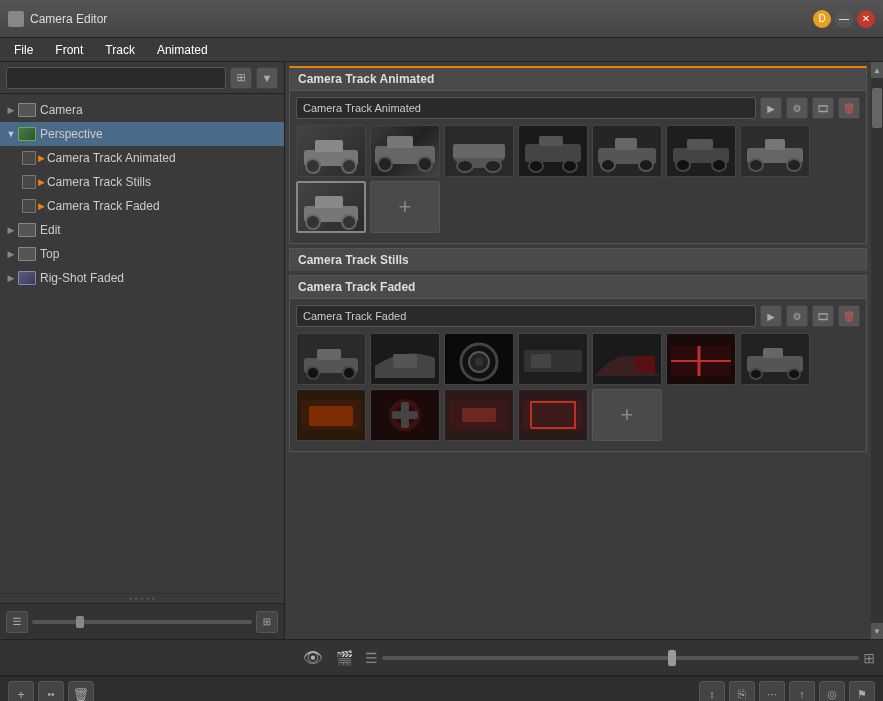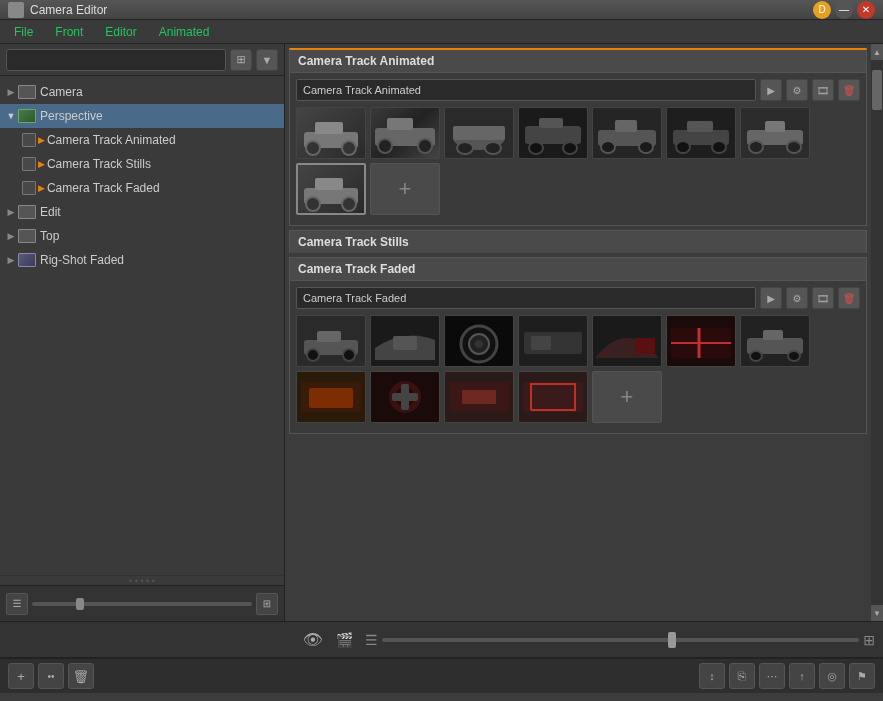--- a/index.html
+++ b/index.html
@@ -8,21 +8,21 @@
       height: 701px;
       background: #3c3c3c;
       font-family: 'Segoe UI', Arial, sans-serif;
       font-size: 12px;
       color: #ccc;
       overflow: hidden;
     }
 
     
     #title-bar {
-      height: 20px;
+      height: 38px;
       background: linear-gradient(to bottom, #555, #444);
       display: flex;
       align-items: center;
       padding: 0 8px;
       border-bottom: 1px solid #222;
     }
     #title-bar .app-icon {
       width: 16px; height: 16px;
       background: #888;
       border-radius: 2px;
@@ -56,21 +56,21 @@
       background: #3a3a3a;
       display: flex;
       align-items: center;
       padding: 0 4px;
       border-bottom: 1px solid #222;
       gap: 2px;
     }
     .menu-item {
       padding: 2px 10px;
       cursor: pointer;
-      color: #22c55e;
+      color: #ffffff;
       font-size: 12px;
       border-radius: 2px;
     }
 
     
     #main {
       display: flex;
       height: calc(701px - 28px - 24px - 36px - 36px);
     }
 
@@ -356,21 +356,21 @@
   <div class="win-buttons">
     <button class="win-btn win-btn-d">D</button>
     <button class="win-btn win-btn-min">—</button>
     <button class="win-btn win-btn-close">✕</button>
   </div>
 </div>
 
 <div id="menu-bar">
   <span class="menu-item">File</span>
   <span class="menu-item">Front</span>
-  <span class="menu-item">Editor</span>
+  <span class="menu-item">Track</span>
   <span class="menu-item">Animated</span>
 </div>
 
 <div id="main">
 
   <div id="left-panel">
     <div id="search-bar">
       <input type="text" id="search-input" placeholder="" style="">
       <button class="search-btn">⊞</button>
       <button class="search-btn">▼</button>

